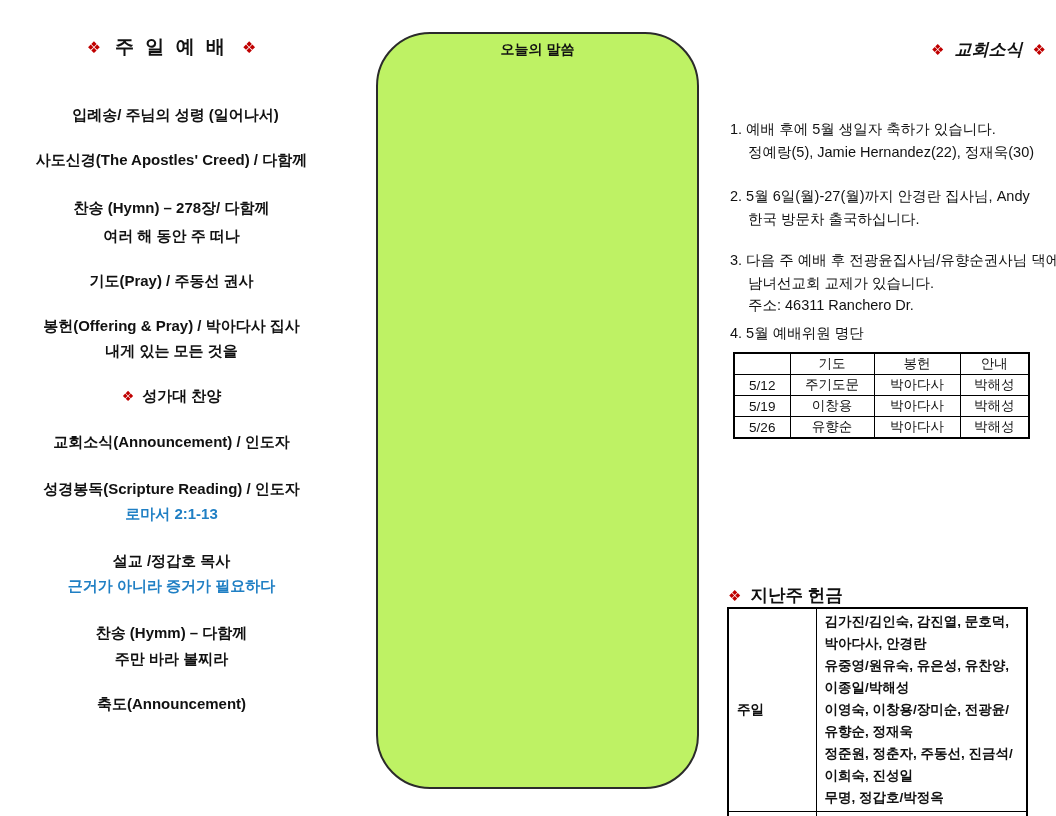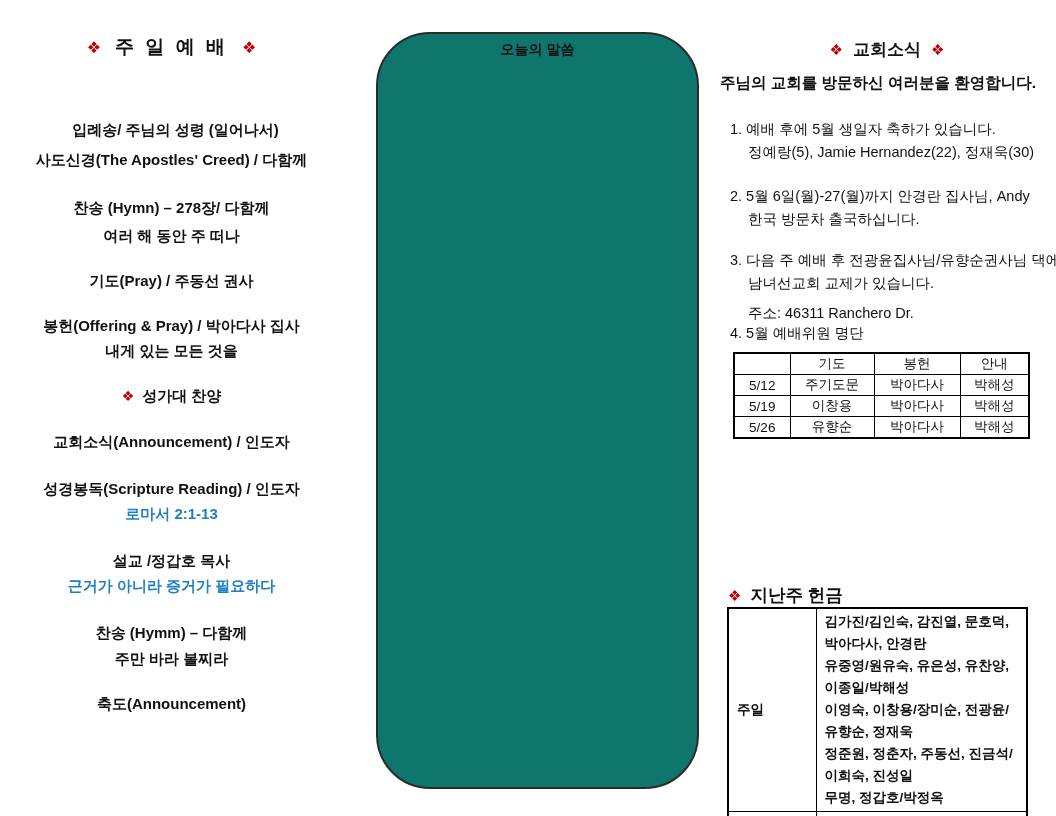--- a/index.html
+++ b/index.html
@@ -25,32 +25,32 @@
   .worship-line{
     position:absolute;left:0;width:100%;text-align:center;
     font-size:15px;font-weight:700;line-height:20px;white-space:nowrap;
   }
   .worship-line.blue{color:var(--blue);}
   .worship-line .diamond{color:var(--red);margin-right:8px;font-size:14px;}
 
   
   .word-box{
     position:absolute;left:376px;top:32px;width:323px;height:757px;
-    border:2px solid #2b2b2b;border-radius:54px;background:#0f766e;
+    border:2px solid #2b2b2b;border-radius:54px;background:#bef264;
   }
   .word-box-title{
     position:absolute;top:7px;left:0;width:100%;text-align:center;
     font-size:14px;font-weight:700;
   }
 
   
   .news-panel{position:absolute;left:718px;top:0;width:338px;height:816px;}
   .news-title{
-    position:absolute;top:38px;left:0;width:100%;text-align:center;
-    font-size:17px;font-weight:700;
+    position:absolute;top:38px;left:0;width:100%;text-align:right;
+    font-size:17px;font-weight:700;font-style:italic;
   }
   .news-title .diamond{color:var(--red);margin:0 10px;font-size:15px;}
   .welcome-line{
     position:absolute;top:73px;left:2px;width:336px;
     font-size:15.5px;font-weight:700;white-space:nowrap;
   }
   .ann-line{
     position:absolute;left:12px;font-size:14.5px;font-weight:500;
     line-height:20px;white-space:nowrap;
   }
@@ -71,21 +71,21 @@
   .offering-table td.label{text-align:left;width:88px;}
 </style>
 </head>
 <body>
 
 <div class="worship-panel">
   <div class="worship-title">
     <span class="diamond">❖</span><span>주 일 예 배</span><span class="diamond">❖</span>
   </div>
   <div id="worship-lines">
-      <div class="worship-line" style="top: 120px; padding-left: 8px;">입례송/ 주님의 성령 (일어나서)</div>
+      <div class="worship-line" style="top: 105px; padding-left: 8px;">입례송/ 주님의 성령 (일어나서)</div>
       <div class="worship-line" style="top: 150px;">사도신경(The Apostles' Creed) / 다함께</div>
       <div class="worship-line" style="top: 198px;">찬송 (Hymn) – 278장/ 다함께</div>
       <div class="worship-line" style="top: 226px;">여러 해 동안 주 떠나</div>
       <div class="worship-line" style="top: 271px;">기도(Pray) / 주동선 권사</div>
       <div class="worship-line" style="top: 316px;">봉헌(Offering &amp; Pray) / 박아다사 집사</div>
       <div class="worship-line" style="top: 341px;">내게 있는 모든 것을</div>
       <div class="worship-line" style="top: 386px;"><span class="diamond">❖</span>성가대 찬양</div>
       <div class="worship-line" style="top: 432px;">교회소식(Announcement) / 인도자</div>
       <div class="worship-line" style="top: 479px;">성경봉독(Scripture Reading) / 인도자</div>
       <div class="worship-line blue" style="top: 504px;">로마서 2:1-13</div>
@@ -98,30 +98,29 @@
 </div>
 
 <div class="word-box">
   <div class="word-box-title">오늘의 말씀</div>
 </div>
 
 <div class="news-panel">
   <div class="news-title">
     <span class="diamond">❖</span><span>교회소식</span><span class="diamond">❖</span>
   </div>
-  <div class="welcome-line">주님의 교회를 방문하신 여러분을 환영합니다.</div>
 
   <div id="announcements">
       <div class="ann-line" style="top: 119px;">1. 예배 후에 5월 생일자 축하가 있습니다.</div>
       <div class="ann-line indent" style="top: 142px;">정예랑(5), Jamie Hernandez(22), 정재욱(30)</div>
       <div class="ann-line" style="top: 186px;">2. 5월 6일(월)-27(월)까지 안경란 집사님, Andy</div>
       <div class="ann-line indent" style="top: 209px;">한국 방문차 출국하십니다.</div>
       <div class="ann-line" style="top: 250px;">3. 다음 주 예배 후 전광윤집사님/유향순권사님 댁에서</div>
       <div class="ann-line indent" style="top: 273px;">남녀선교회 교제가 있습니다.</div>
-      <div class="ann-line indent" style="top: 295px; margin-top: 8px;">주소: 46311 Ranchero Dr.</div>
+      <div class="ann-line indent" style="top: 295px;">주소: 46311 Ranchero Dr.</div>
       <div class="ann-line" style="top: 323px;">4. 5월 예배위원 명단</div>
     </div>
 
   <table class="duty-table">
     <colgroup>
         <col style="width:56px">
         <col style="width:84px">
         <col style="width:86px">
         <col style="width:69px">
       </colgroup>

